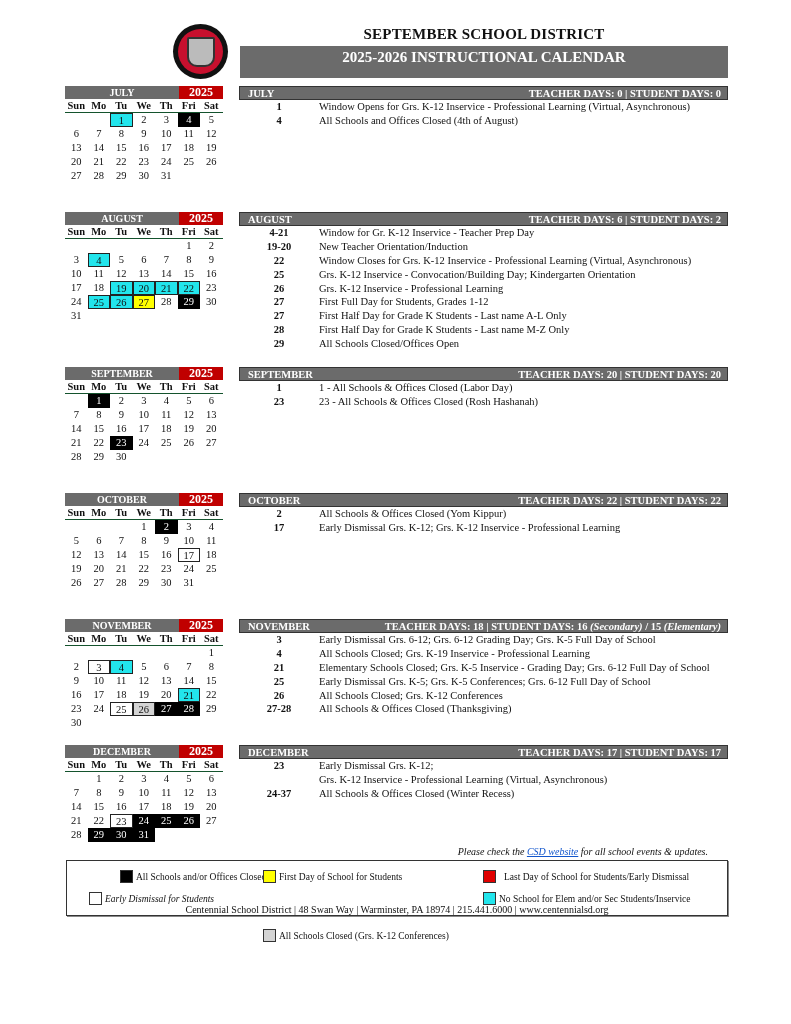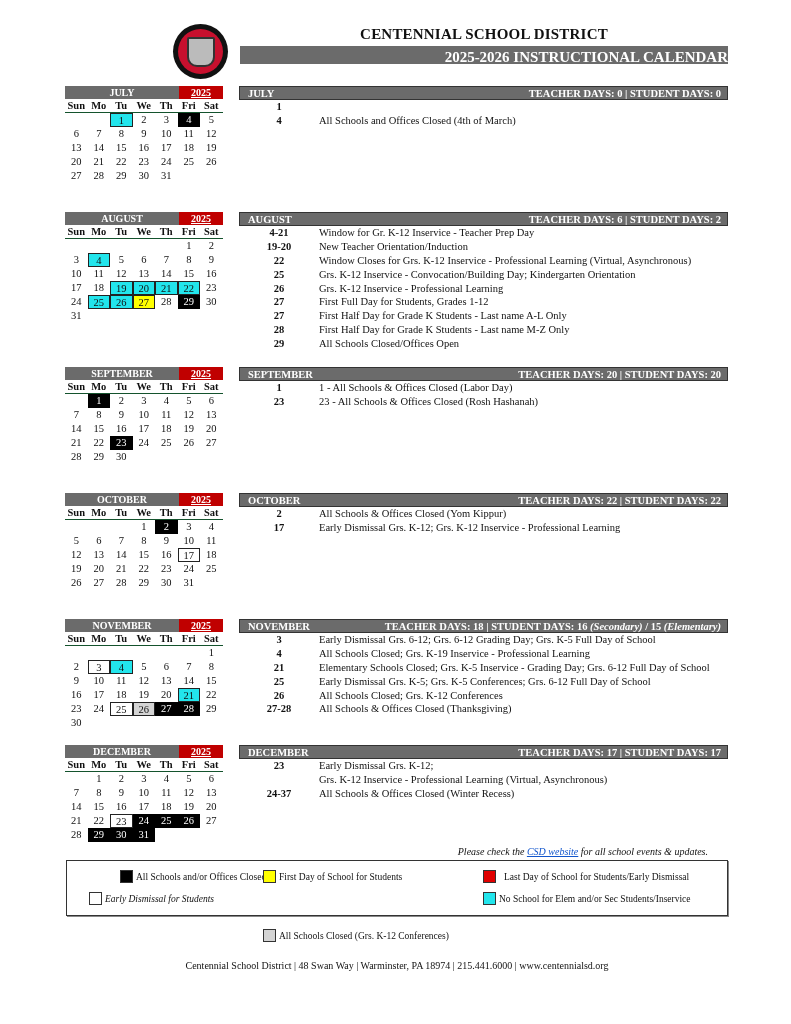--- a/index.html
+++ b/index.html
@@ -1,26 +1,26 @@
 <!DOCTYPE html>
 <html><head>
 <meta charset="utf-8">
 <style>
   * { box-sizing: border-box; margin: 0; padding: 0; }
   body { width: 791px; height: 1024px; background: #fff; font-family: "Liberation Serif", serif; color: #111; position: relative; overflow: hidden; }
   .logo { position: absolute; left: 173px; top: 24px; width: 55px; height: 55px; border-radius: 50%; background: #111; display: flex; align-items: center; justify-content: center; }
   .logo-inner { width: 45px; height: 45px; border-radius: 50%; background: #c8102e; display: flex; align-items: center; justify-content: center; }
   .logo-crest { width: 28px; height: 30px; background: #bbb; border: 2px solid #333; border-radius: 2px 2px 10px 10px; }
   .title { position: absolute; left: 240px; top: 26px; width: 488px; text-align: center; font-weight: bold; font-size: 15px; letter-spacing: 0.2px; }
-  .subtitle { position: absolute; left: 240px; top: 46px; width: 488px; height: 18px; background: #6b6b6b; color: #fff; font-weight: bold; font-size: 15px; text-align: right; line-height: 22px; }
+  .subtitle { position: absolute; left: 240px; top: 46px; width: 488px; height: 32px; background: #6b6b6b; color: #fff; font-weight: bold; font-size: 15px; text-align: center; line-height: 22px; }
 
   .cal { position: absolute; left: 65px; width: 158px; font-size: 10.5px; }
   .cal-head { display: flex; height: 13px; }
   .cal-month { flex: 0 0 114px; background: #6b6b6b; color: #fff; font-weight: bold; text-align: center; line-height: 13px; font-size: 10px; }
-  .cal-year { flex: 1; background: #c00000; color: #fff; font-weight: bold; text-align: center; line-height: 13px; font-size: 10px; text-decoration: underline; }
+  .cal-year { flex: 1; background: #c00000; color: #fff; font-weight: bold; text-align: center; line-height: 13px; font-size: 12px; }
   .cal-dow { display: grid; grid-template-columns: repeat(7, 22.5px); border-bottom: 1px solid #14532d; height: 14px; font-weight: bold; }
   .cal-dow span { text-align: center; line-height: 14px; font-size: 10.5px; }
   .cal-grid { display: grid; grid-template-columns: repeat(7, 22.5px); grid-auto-rows: 14px; }
   .d { text-align: center; line-height: 13px; font-size: 10.5px; }
   .d.closed { background: #000; color: #fff; }
   .d.cyan { background: #22e5ec; border: 1px solid #222; }
   .d.yellow { background: #ffff00; border: 1px solid #222; }
   .d.early { background: #fff; border: 1px solid #222; }
   .d.gray { background: #d4d4d4; border: 1px solid #222; }
 
@@ -30,31 +30,31 @@
   .ev-row { display: flex; height: 13.9px; line-height: 13.9px; }
   .ev-date { flex: 0 0 80px; text-align: center; font-weight: bold; }
   .ev-text { flex: 1; }
 
   .note { position: absolute; left: 312px; top: 846px; width: 396px; text-align: right; font-style: italic; font-size: 10px; }
   .note a { color: #1155cc; text-decoration: underline; }
 
   .legend { position: absolute; left: 66px; top: 860px; width: 662px; height: 56px; border: 1px solid #333; box-shadow: 1px 1px 0 #888; font-size: 9.5px; }
   .lg { position: absolute; display: flex; align-items: center; gap: 3px; }
   .sw { width: 13px; height: 13px; border: 1px solid #333; display: inline-block; }
-  .footer { position: absolute; left: 66px; top: 960px; width: 662px; text-align: center; font-size: 10px; }
+  .footer { position: absolute; left: 66px; top: 904px; width: 662px; text-align: center; font-size: 10px; }
 </style>
 </head>
 <body>
 
 <div class="logo">
   <div class="logo-inner">
     <div class="logo-crest"></div>
   </div>
 </div>
-<div class="title">CENTENNIAL SCHOOL DISTRICT</div>
+<div class="title">SEPTEMBER SCHOOL DISTRICT</div>
 <div class="subtitle">2025-2026 INSTRUCTIONAL CALENDAR</div>
 
 <div id="cals">
     <div class="cal" style="top: 86px;">
       <div class="cal-head">
         <span class="cal-month">JULY</span>
         <span class="cal-year">2025</span>
       </div>
       <div class="cal-dow">
         <span>Sun</span>
@@ -357,24 +357,25 @@
     </div>
   </div>
 <div id="events">
     <div class="ev" style="top: 86px;">
       <div class="ev-head">
         <span>JULY</span>
         <span>TEACHER DAYS: 0 | STUDENT DAYS: 0</span>
       </div>
       <div class="ev-row">
         <span class="ev-date">1</span>
+        <span class="ev-text">Window Opens for Grs. K-12 Inservice - Professional Learning (Virtual, Asynchronous)</span>
       </div>
       <div class="ev-row">
         <span class="ev-date">4</span>
-        <span class="ev-text">All Schools and Offices Closed (4th of March)</span>
+        <span class="ev-text">All Schools and Offices Closed (4th of August)</span>
       </div>
     </div>
     <div class="ev" style="top: 212px;">
       <div class="ev-head">
         <span>AUGUST</span>
         <span>TEACHER DAYS: 6 | STUDENT DAYS: 2</span>
       </div>
       <div class="ev-row">
         <span class="ev-date">4-21</span>
         <span class="ev-text">Window for Gr. K-12 Inservice - Teacher Prep Day</span>

